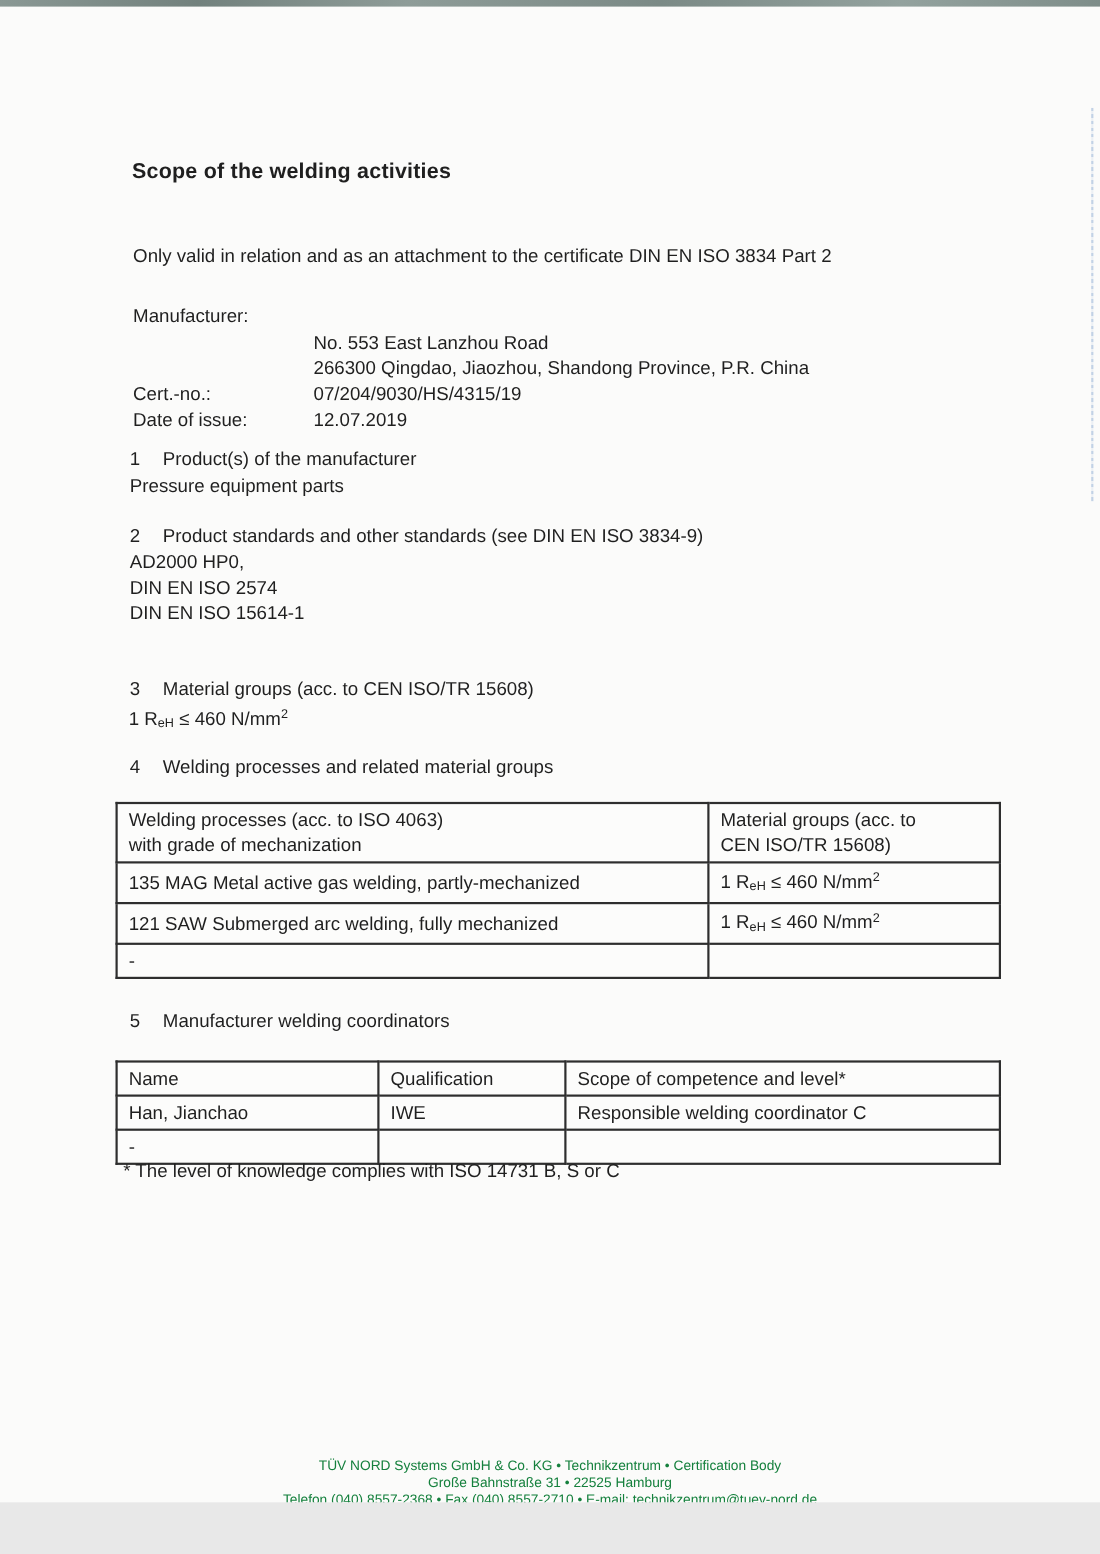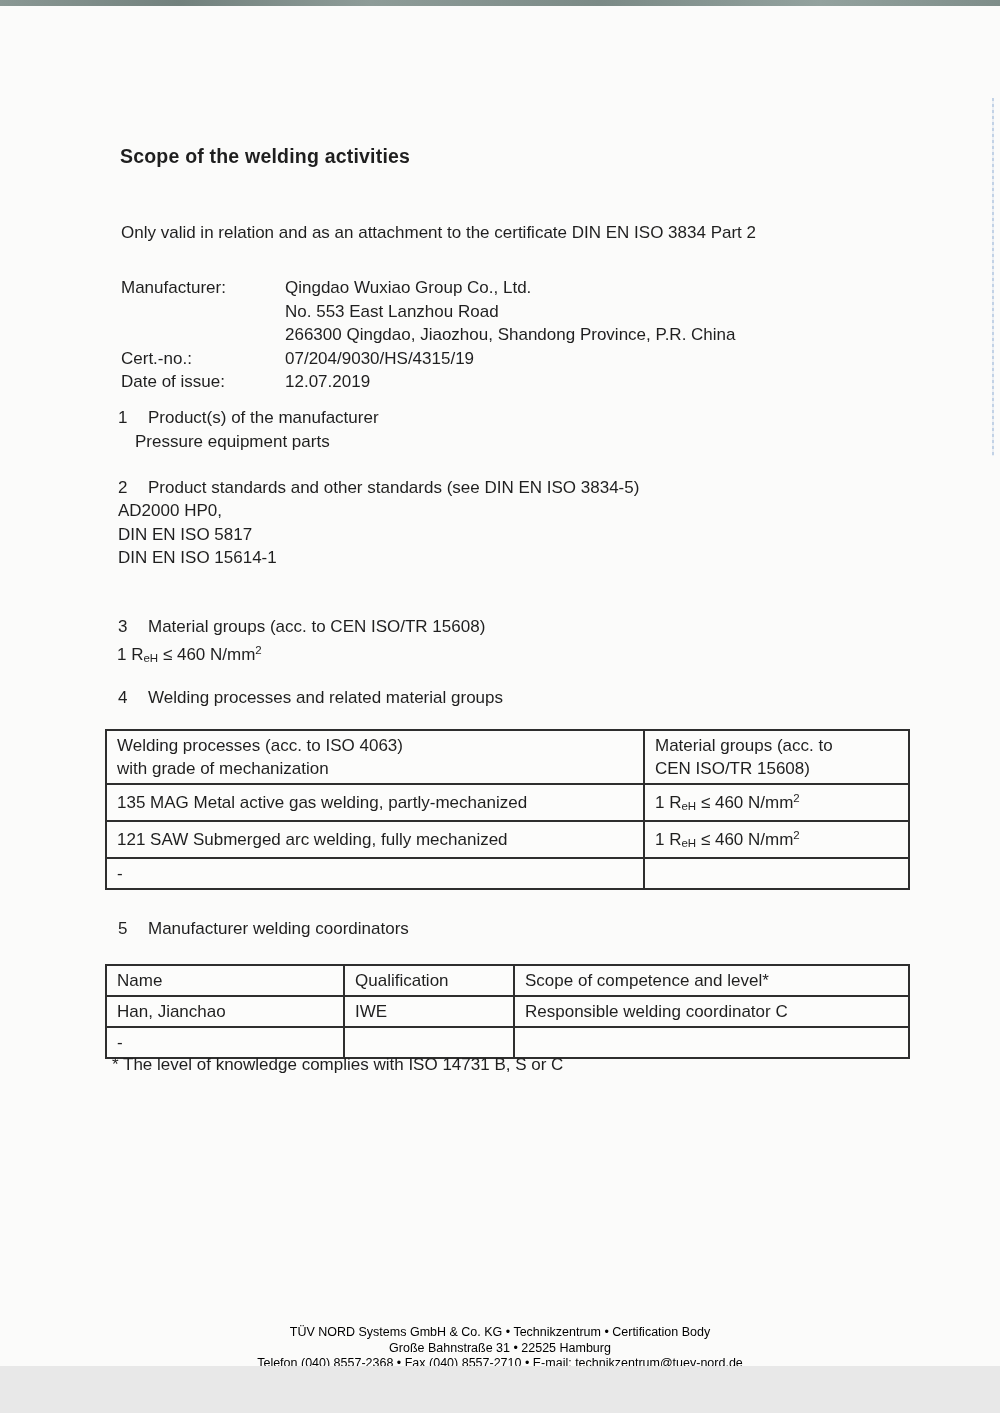--- a/index.html
+++ b/index.html
@@ -92,21 +92,21 @@
   .coord-table tr td { height: 25px; }
 
   .footnote { top: 1053px; left: 112px; }
 
   .footer-block {
     top: 1325px; left: 0;
     width: 100%;
     text-align: center;
     font-size: 12.5px;
     line-height: 15.5px;
-    color: #000000;
+    color: #15803d;
   }
   .doc-code {
     top: 1380px; left: 108px;
     font-size: 11.5px;
     color: #2a2a2a;
   }
 </style>
 </head>
 <body>
 
@@ -115,21 +115,20 @@
   <div class="scan-top-edge"></div>
   <div class="scan-right-line"></div>
 
   <h1 class="abs title">Scope of the welding activities</h1>
 
   <div class="abs body-text validity">Only valid in relation and as an attachment to the certificate DIN EN ISO 3834 Part 2</div>
 
   <div class="abs body-text details">
     <div class="detail-row">
       <div class="detail-label">Manufacturer:</div>
-      <div class="detail-value">Qingdao Wuxiao Group Co., Ltd.</div>
     </div>
     <div class="detail-row">
       <div class="detail-label"></div>
       <div class="detail-value">No. 553 East Lanzhou Road</div>
     </div>
     <div class="detail-row">
       <div class="detail-label"></div>
       <div class="detail-value">266300 Qingdao, Jiaozhou, Shandong Province, P.R. China</div>
     </div>
     <div class="detail-row">
@@ -139,29 +138,29 @@
     <div class="detail-row">
       <div class="detail-label">Date of issue:</div>
       <div class="detail-value">12.07.2019</div>
     </div>
   </div>
 
   <div class="abs body-text section-heading" style="top:406px; left:118px;">
     <span class="sec-num">1</span>
     <span>Product(s) of the manufacturer</span>
   </div>
-  <div class="abs body-text" style="top:430px; left:118px;margin-left:17px;">Pressure equipment parts</div>
+  <div class="abs body-text" style="top:430px; left:118px;">Pressure equipment parts</div>
 
   <div class="abs body-text section-heading" style="top:476px; left:118px;">
     <span class="sec-num">2</span>
-    <span>Product standards and other standards (see DIN EN ISO 3834-5)</span>
+    <span>Product standards and other standards (see DIN EN ISO 3834-9)</span>
   </div>
   <div class="abs body-text s2-lines" style="top:499px; left:118px;">
     <div>AD2000 HP0,</div>
-    <div>DIN EN ISO 5817</div>
+    <div>DIN EN ISO 2574</div>
     <div>DIN EN ISO 15614-1</div>
   </div>
 
   <div class="abs body-text section-heading" style="top:615px; left:118px;">
     <span class="sec-num">3</span>
     <span>Material groups (acc. to CEN ISO/TR 15608)</span>
   </div>
   <div class="abs body-text" style="top:639px; left:117px;"><span>1 R</span><span class="sub">eH</span><span> ≤ 460 N/mm</span><span class="sup">2</span></div>
 
   <div class="abs body-text section-heading" style="top:686px; left:118px;">

